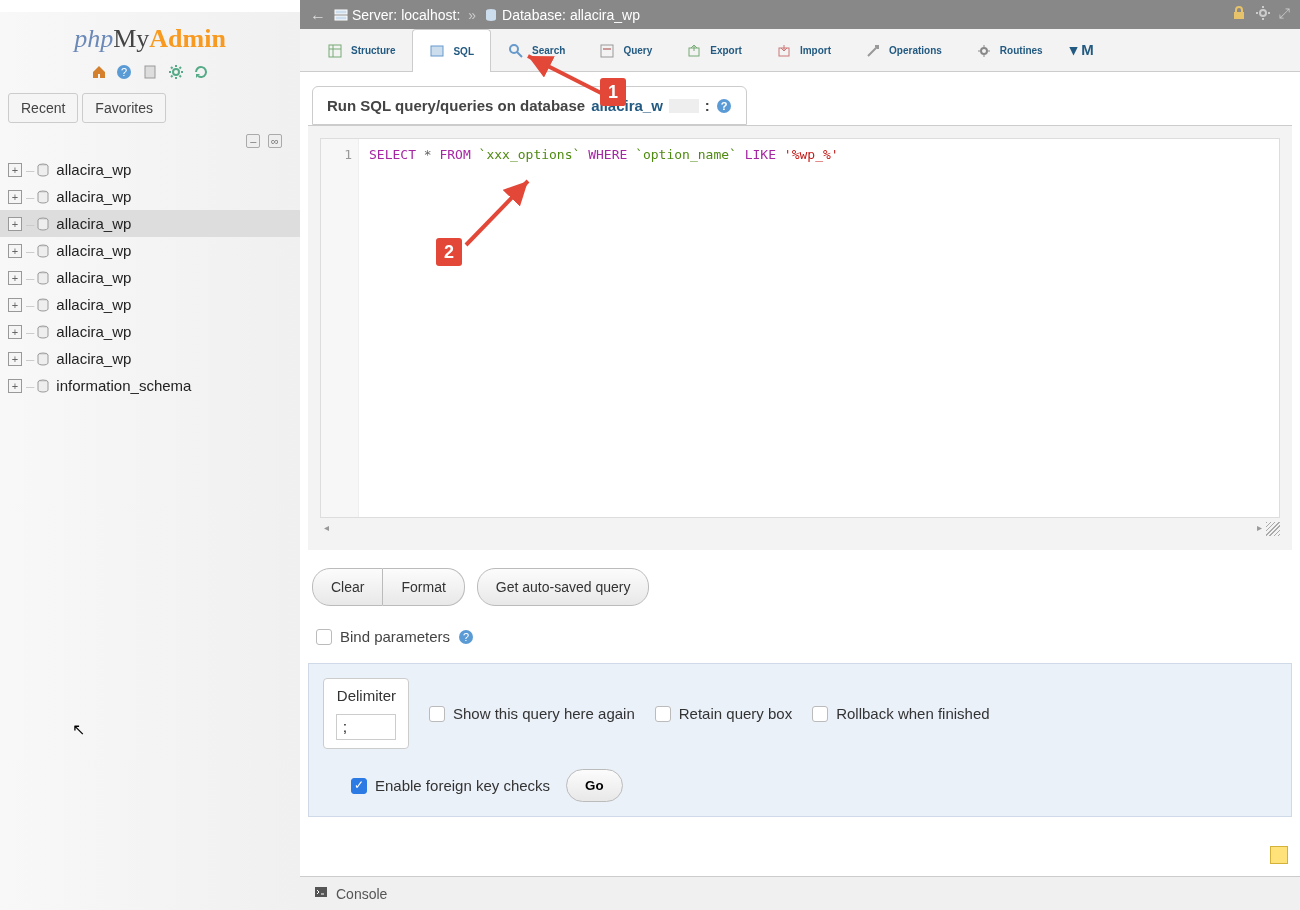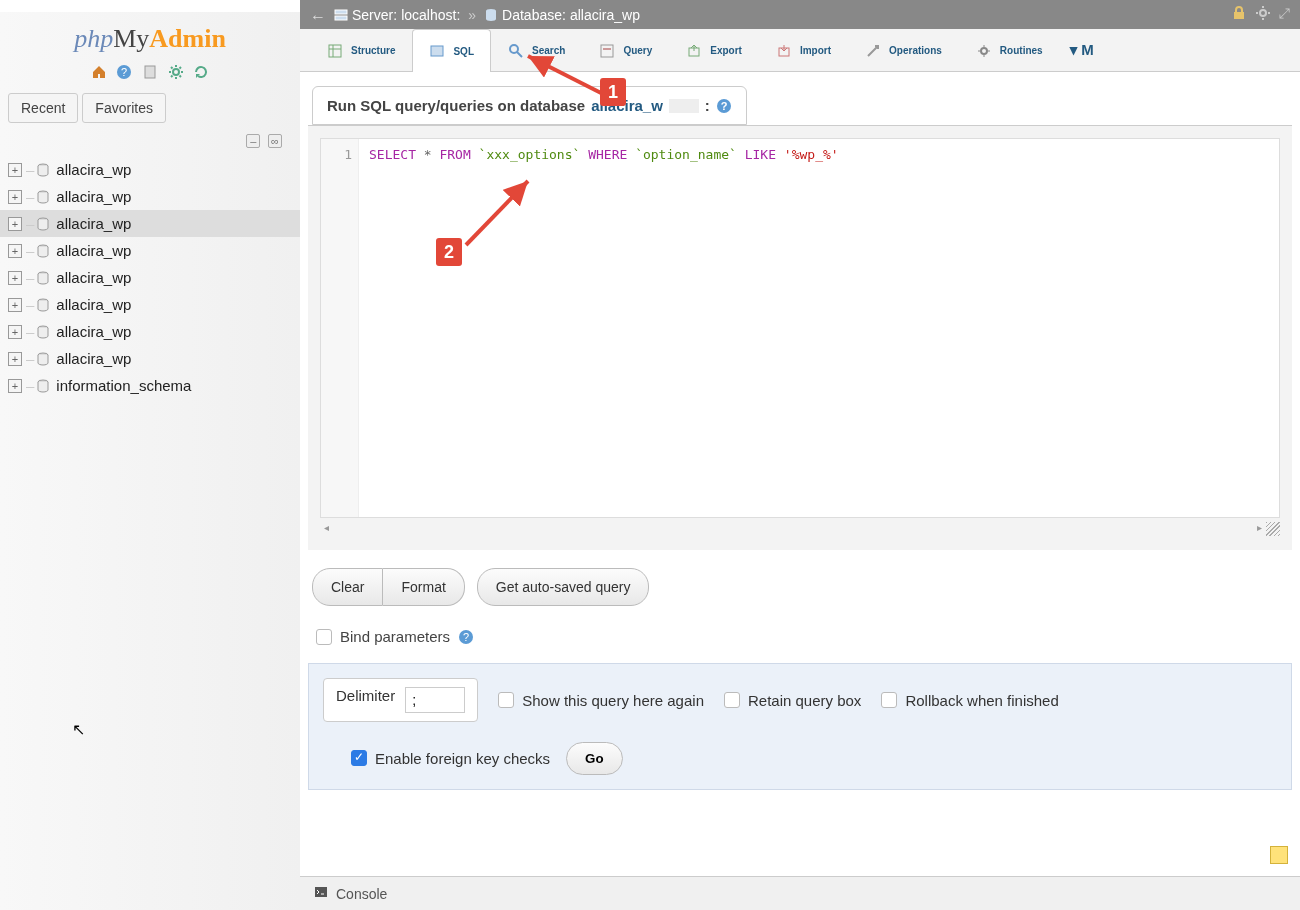--- a/index.html
+++ b/index.html
@@ -75,23 +75,23 @@
 
 
 .bind-row { display: flex; align-items: center; gap: 8px; margin: 22px 16px 8px; font-size: 15px; color: #444; }
 .chk { width: 16px; height: 16px; border: 1px solid #bbb; border-radius: 3px; background: #fff; }
 .chk.checked { background: #2c7be5; border-color: #2c7be5; position: relative; }
 .chk.checked::after { content: "✓"; color: #fff; font-size: 12px; position: absolute; left: 2px; top: -1px; }
 
 
 .bottom-bar { background: #ebf1f9; border: 1px solid #cfd9e8; margin: 18px 8px 0; padding: 14px 14px; }
 .bottom-row1 { display: flex; align-items: center; gap: 20px; font-size: 15px; }
-.delim-wrap { display: flex; align-items: flex-start; gap: 10px; background: #fff; border: 1px solid #ccc; border-radius: 4px; padding: 8px 12px; }
+.delim-wrap { display: flex; align-items: flex-end; gap: 10px; background: #fff; border: 1px solid #ccc; border-radius: 4px; padding: 8px 12px; flex-direction: column; }
 .delim-wrap input { width: 60px; border: 1px solid #ccc; padding: 4px 6px; font-size: 14px; }
-.chk-label { display: flex; align-items: flex-start; gap: 8px; }
+.chk-label { display: flex; align-items: center; gap: 8px; }
 .bottom-row2 { display: flex; align-items: center; gap: 16px; margin-top: 20px; font-size: 15px; margin-left: 28px; }
 .go-btn { padding: 8px 18px; background: linear-gradient(#fcfcfc, #e8e8e8); border: 1px solid #bbb; border-radius: 18px; font-weight: 600; cursor: pointer; }
 
 
 .sticky-icon { position: absolute; right: 12px; bottom: 46px; width: 18px; height: 18px; background: #ffe27a; border: 1px solid #d4b23a; }
 .console-bar { position: absolute; left: 300px; bottom: 0; right: 0; background: #f0f0f0; border-top: 1px solid #ccc; padding: 8px 14px; display: flex; align-items: center; gap: 8px; font-size: 14px; color: #555; }
 
 
 .anno-box { position: absolute; background: #e24738; color: #fff; font-weight: bold; font-size: 18px; width: 26px; height: 28px; text-align: center; line-height: 28px; border-radius: 3px; pointer-events: none; }
 .anno-arrow { position: absolute; pointer-events: none; }

